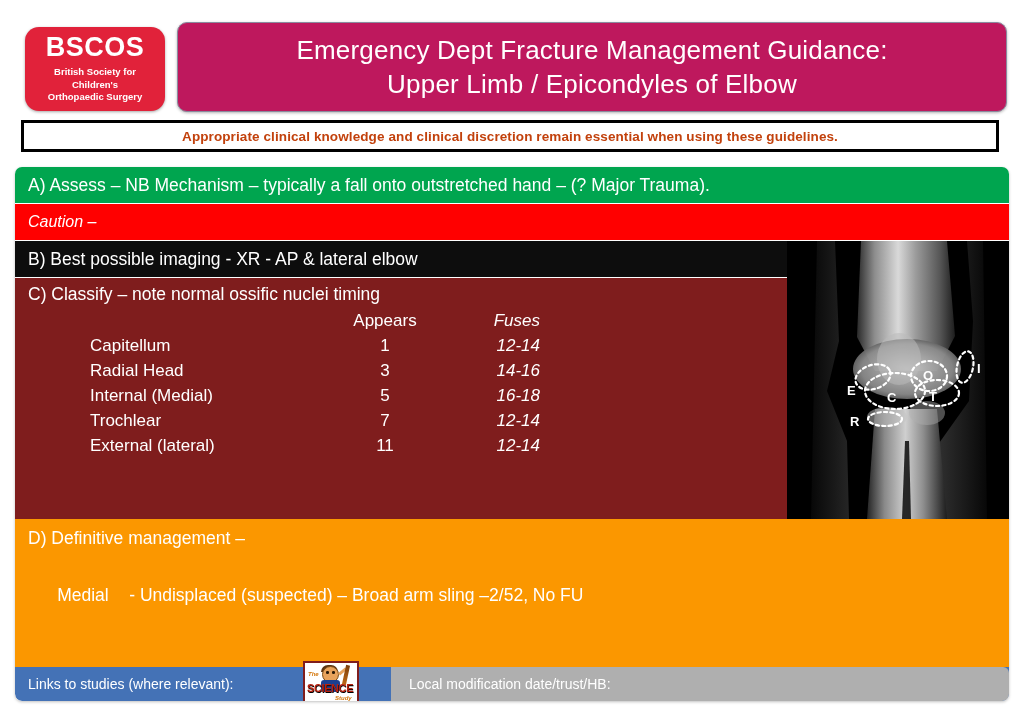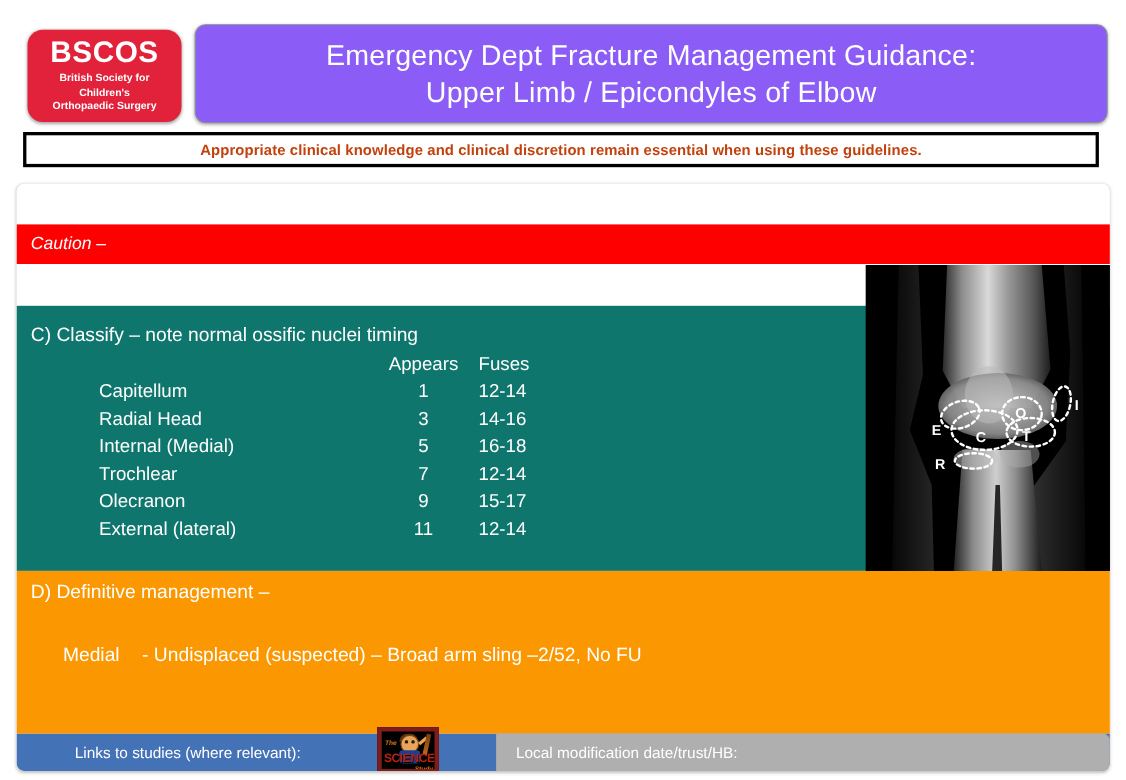--- a/index.html
+++ b/index.html
@@ -46,21 +46,21 @@
   .logo-sub {
     font-size: 9.5px;
     line-height: 1.35;
     font-weight: bold;
     padding: 0 6px;
   }
   .title-bar {
     position: absolute;
     left: 177px; top: 22px;
     width: 828px; height: 88px;
-    background: #8b5cf6;
+    background: #be185d;
     border-radius: 10px;
     border: 1px solid #8a8a9e;
     box-shadow: 0 1px 3px rgba(0,0,0,.3);
     display: flex;
     flex-direction: column;
     align-items: center;
     justify-content: center;
     color: #ffffff;
   }
   .title-line {
@@ -97,21 +97,20 @@
     border-radius: 7px;
     overflow: hidden;
     box-shadow: 0 1px 3px rgba(0,0,0,.25);
   }
   .row {
     position: absolute;
     left: 0;
     width: 994px;
     box-sizing: border-box;
     color: #ffffff;
-    padding-left: 40px;
   }
   .row-a {
     top: 0; height: 36px;
     background: #00A54F;
     display: flex; align-items: center;
     padding-left: 13px;
   }
   .row-a .txt { font-size: 17.5px; }
 
   .row-caution {
@@ -129,39 +128,39 @@
   .row-b {
     top: 74px; height: 36px;
     background: #0D0D0D;
     display: flex; align-items: center;
     padding-left: 13px;
   }
   .row-b .txt { font-size: 17.5px; }
 
   .row-c {
     top: 111px; height: 241px;
-    background: #0f766e;
-    padding-left: 13px;
-    padding-top: 16px;
+    background: #7f1d1d;
+    padding-left: 13px;
+    padding-top: 6px;
   }
   .c-head { font-size: 17.5px; margin-bottom: 3px; }
 
   .table {
     margin-top: 2px;
     border-collapse: collapse;
     font-size: 17px;
     color: #ffffff;
   }
   .table td, .table th {
     padding: 2.5px 0;
     font-weight: normal;
   }
   .col-name { width: 245px; padding-left: 62px !important; text-align: left; }
   .col-appears { width: 100px; text-align: center; }
-  .col-fuses { width: 105px; text-align: left; }
+  .col-fuses { width: 105px; text-align: right; font-style: italic; }
   .table thead td { font-size: 17px; }
 
   .row-d {
     top: 352px; height: 148px;
     background: #FB9700;
     padding-left: 13px;
     padding-top: 5px;
   }
   .d-line {
     font-size: 17.5px;
@@ -178,26 +177,26 @@
     align-items: center;
   }
   .footer-left {
     font-size: 14px;
     padding-left: 13px;
     width: 288px;
     box-sizing: border-box;
   }
   .science-badge {
     width: 56px; height: 42px;
-    background: #000000;
+    background: #ffffff;
     position: relative;
     overflow: hidden;
     flex: 0 0 auto;
     margin-top: -4px;
-    border: 4px solid #7f1d1d;
+    border: 2px solid #7f1d1d;
     box-sizing: border-box;
   }
   .sb-the {
     position: absolute; left: 3px; top: 8px;
     font-size: 6px; color: #D4770C; font-weight: bold;
     font-style: italic;
   }
   .sb-face {
     position: absolute; left: 17px; top: 3px;
     width: 15px; height: 15px; border-radius: 50%;
@@ -236,21 +235,21 @@
     font-size: 11px; font-weight: bold; color: #B8210F;
     letter-spacing: -.4px;
     text-shadow: 0.5px 0.5px 0 #000;
   }
   .sb-study {
     position: absolute; left: 30px; top: 32px;
     font-size: 6px; font-weight: bold; color: #D4770C;
     font-style: italic;
   }
   .footer-right {
-    margin-left: 52px;
+    margin-left: 32px;
     flex: 1 1 auto;
     height: 34px;
     background: #AFAFAF;
     border-radius: 0 6px 6px 0;
     display: flex;
     align-items: center;
     padding-left: 18px;
     box-sizing: border-box;
     color: #ffffff;
     font-size: 14px;
@@ -282,25 +281,31 @@
     <div class="title-line">Upper Limb / Epicondyles of Elbow</div>
   </div>
 </div>
 
 <div class="disclaimer">
   <span class="disclaimer-text">Appropriate clinical knowledge and clinical discretion remain essential when using these guidelines.</span>
 </div>
 
 <div class="card">
 
+  <div class="row row-a">
+    <span class="txt">A) Assess – NB Mechanism – typically a fall onto outstretched hand – (? Major Trauma).</span>
+  </div>
 
   <div class="row row-caution">
     <span class="txt lead">Caution –</span>
   </div>
 
+  <div class="row row-b">
+    <span class="txt">B) Best possible imaging - XR -  AP &amp; lateral elbow</span>
+  </div>
 
   <div class="row row-c">
     <div class="c-head">C) Classify – note normal ossific nuclei timing</div>
     <table class="table">
       <thead>
         <tr>
           <td class="col-name"></td>
           <td class="col-appears">Appears</td>
           <td class="col-fuses">Fuses</td>
         </tr>
@@ -318,25 +323,20 @@
         </tr>
         <tr>
           <td class="col-name">Internal (Medial)</td>
           <td class="col-appears">5</td>
           <td class="col-fuses">16-18</td>
         </tr>
         <tr>
           <td class="col-name">Trochlear</td>
           <td class="col-appears">7</td>
           <td class="col-fuses">12-14</td>
-        </tr>
-        <tr>
-          <td class="col-name">Olecranon</td>
-          <td class="col-appears">9</td>
-          <td class="col-fuses">15-17</td>
         </tr>
         <tr>
           <td class="col-name">External (lateral)</td>
           <td class="col-appears">11</td>
           <td class="col-fuses">12-14</td>
         </tr>
       </tbody>
     </table>
   </div>
 

